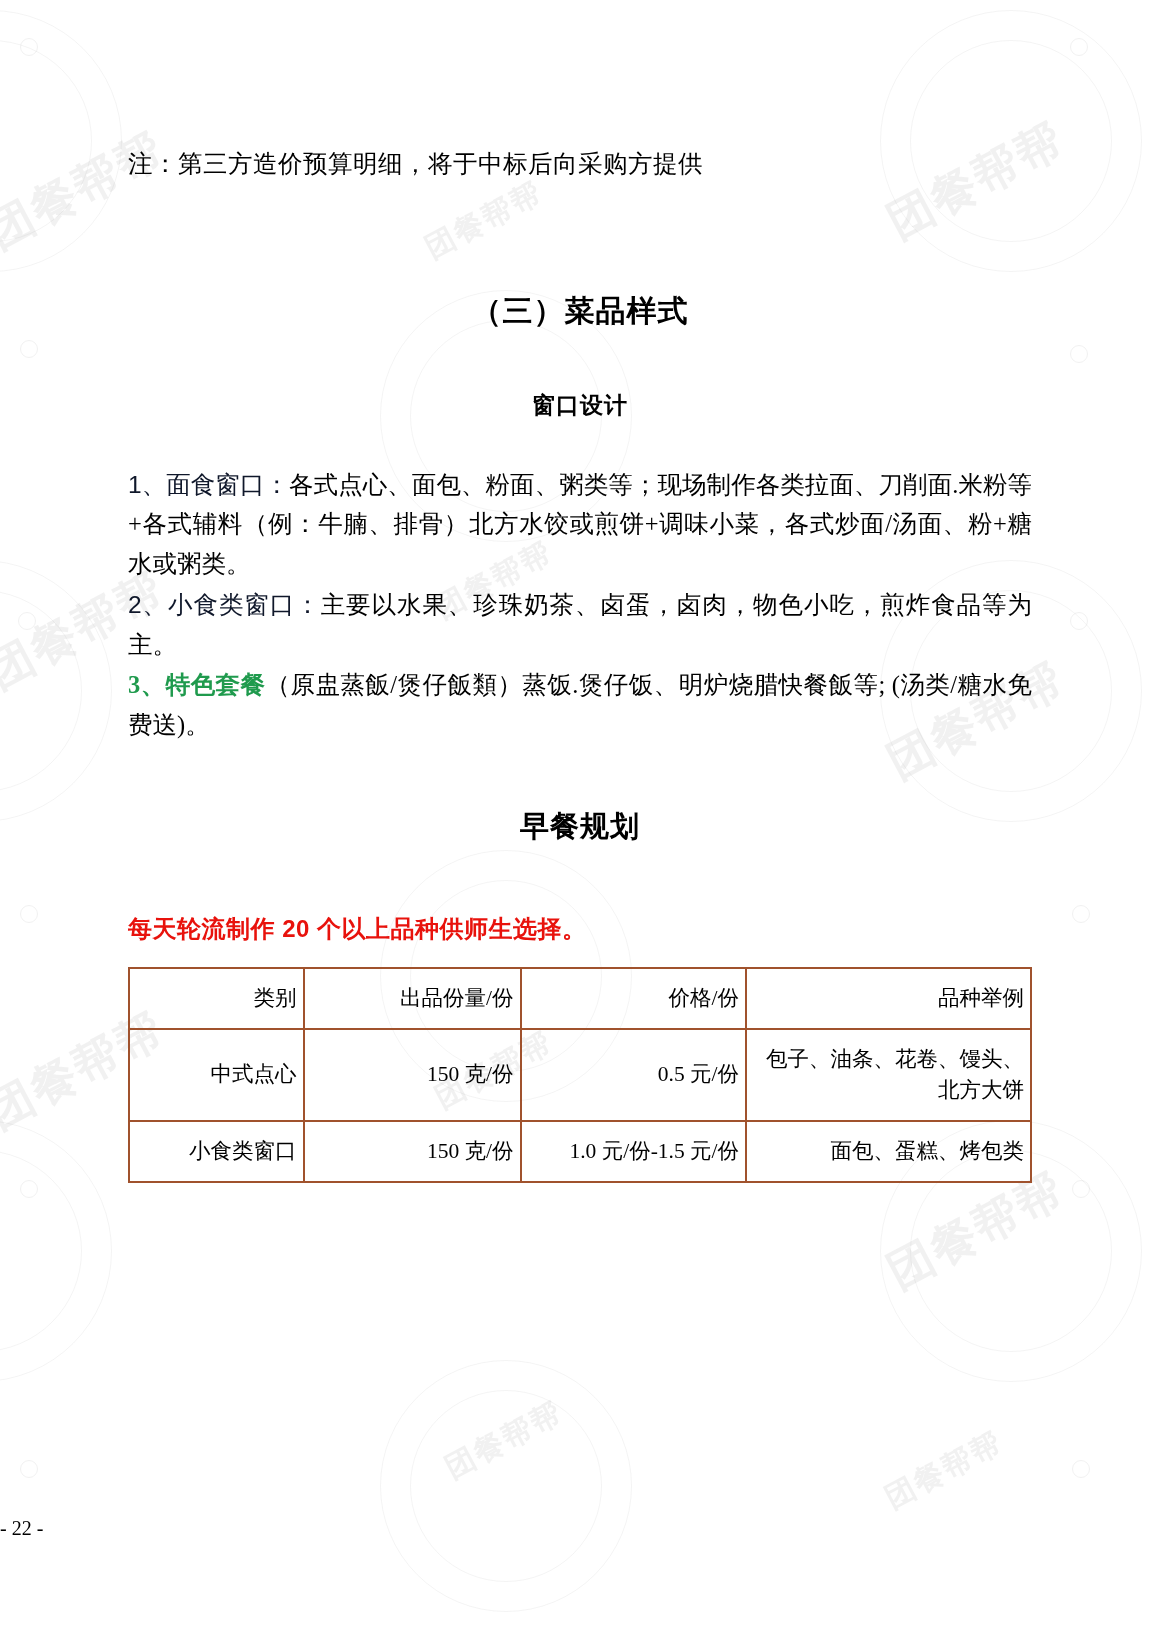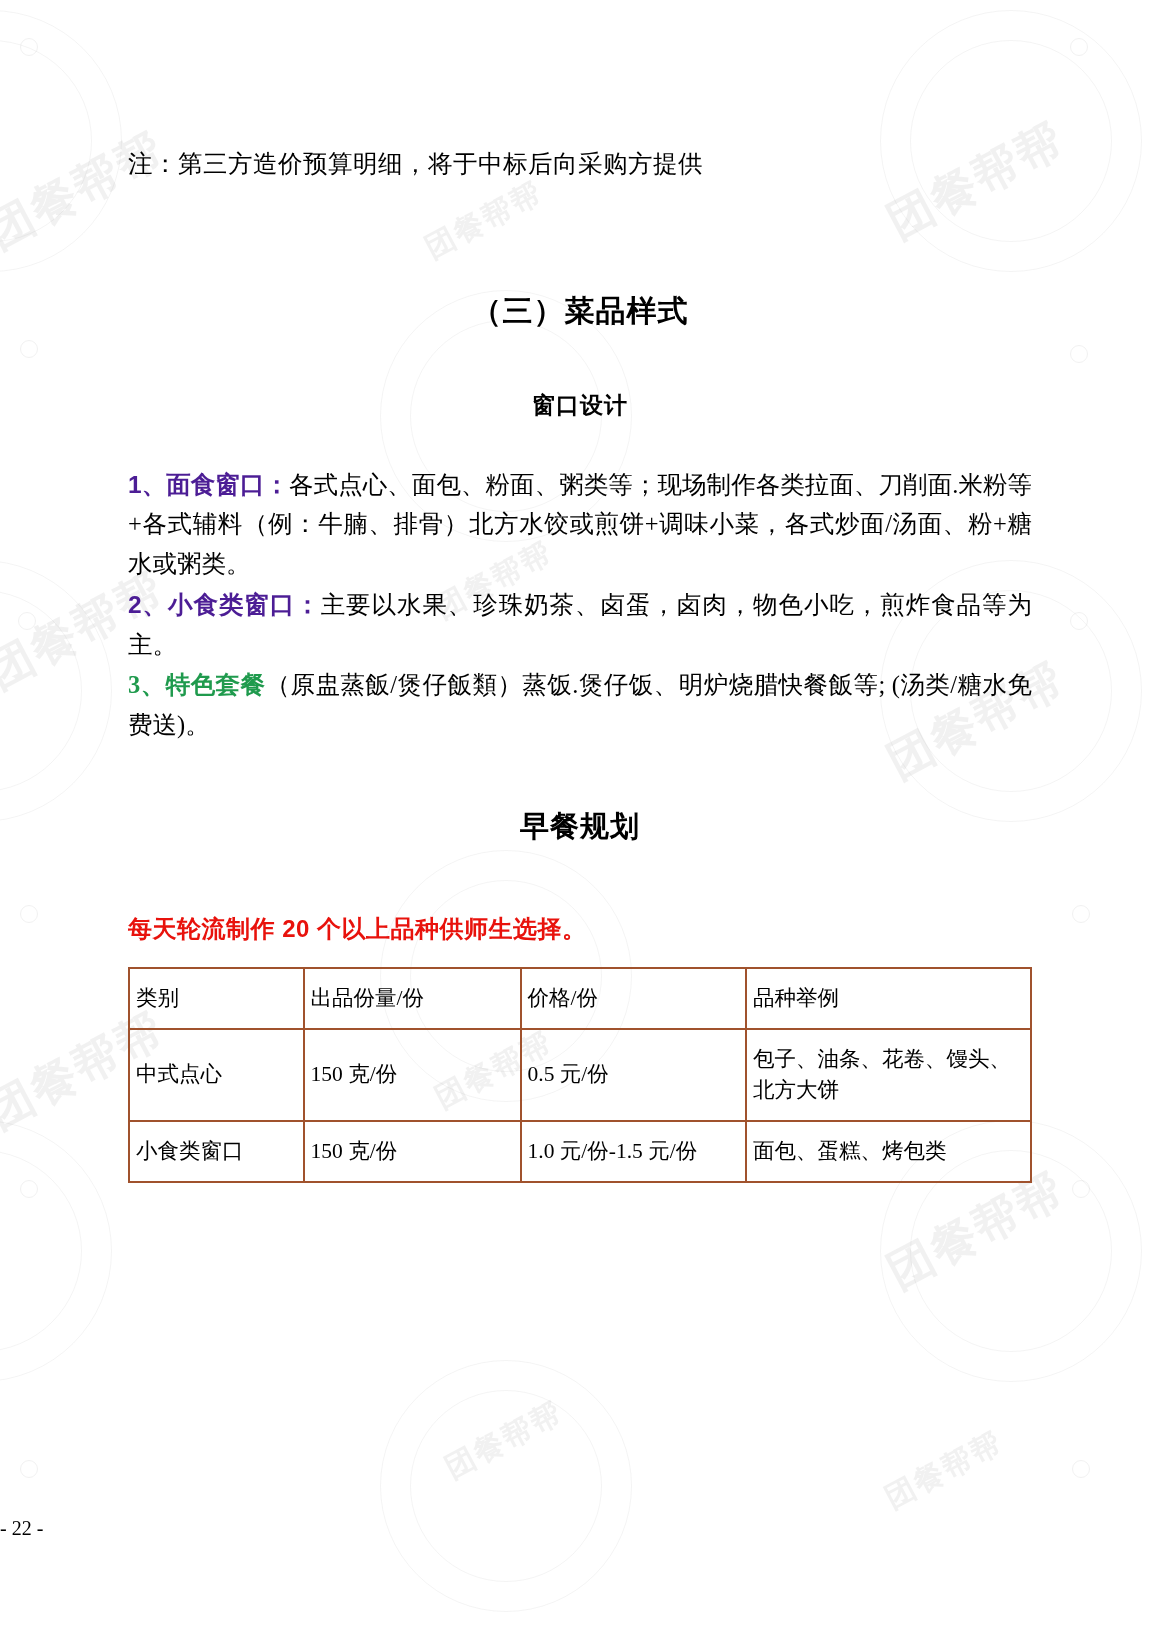--- a/index.html
+++ b/index.html
@@ -83,22 +83,22 @@
     margin-top: 44px;
   }
   .para {
     font-size: 24.5px;
     line-height: 1.62;
     text-align: justify;
     text-justify: inter-ideograph;
     margin: 0 0 1px 0;
   }
   .lead {
-    color: #4c1d95;
-    font-weight: 700;
+    color: #0f172a;
+    font-weight: 400;
     font-family: "Liberation Sans", sans-serif;
   }
   .lead-plain {
     color: #1f9a4d;
     font-weight: 700;
   }
 
   .sub-title2 {
     margin-top: 62px;
     text-align: center;
@@ -118,21 +118,21 @@
   }
 
   table.menu-table {
     margin-top: 22px;
     border-collapse: collapse;
     width: 100%;
     table-layout: fixed;
   }
   table.menu-table td {
     border: 2px solid #a0522d;
-    text-align: left;
+    text-align: right;
     font-size: 21.5px;
     padding: 14px 6px;
     line-height: 1.45;
     vertical-align: middle;
   }
   table.menu-table .c0 { width: 19%; }
   table.menu-table .c1 { width: 24%; }
   table.menu-table .c2 { width: 25%; }
   table.menu-table .c3 { width: 32%; }
 

